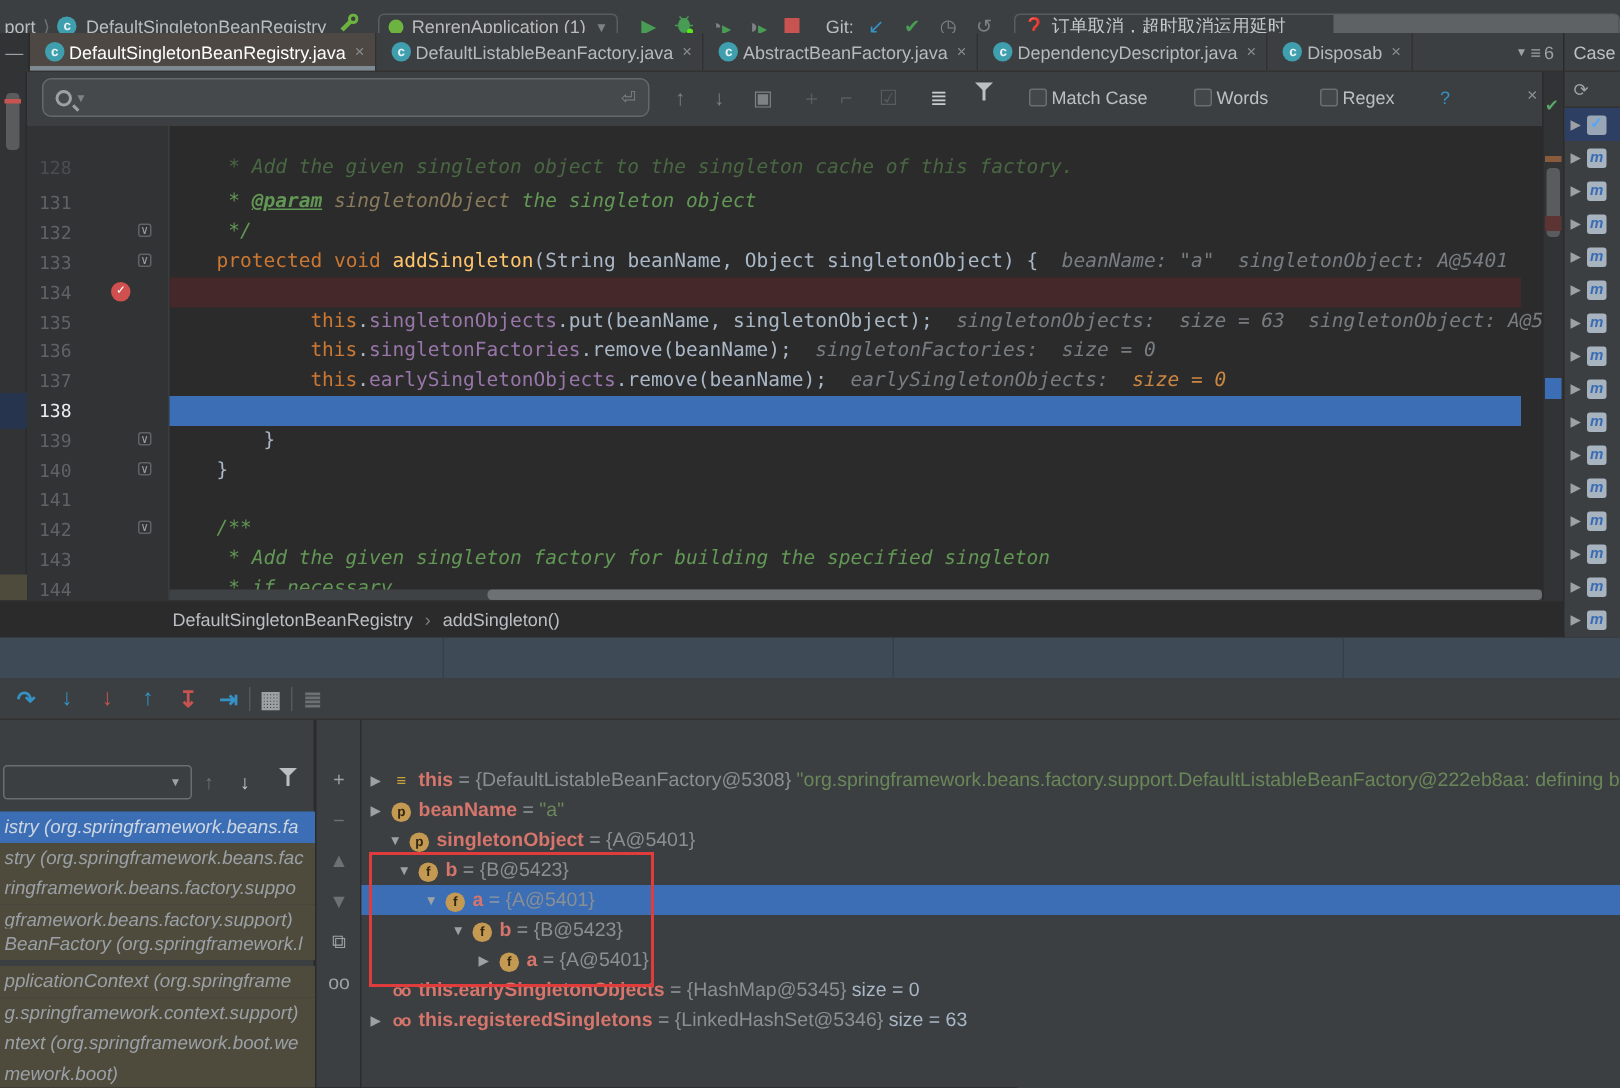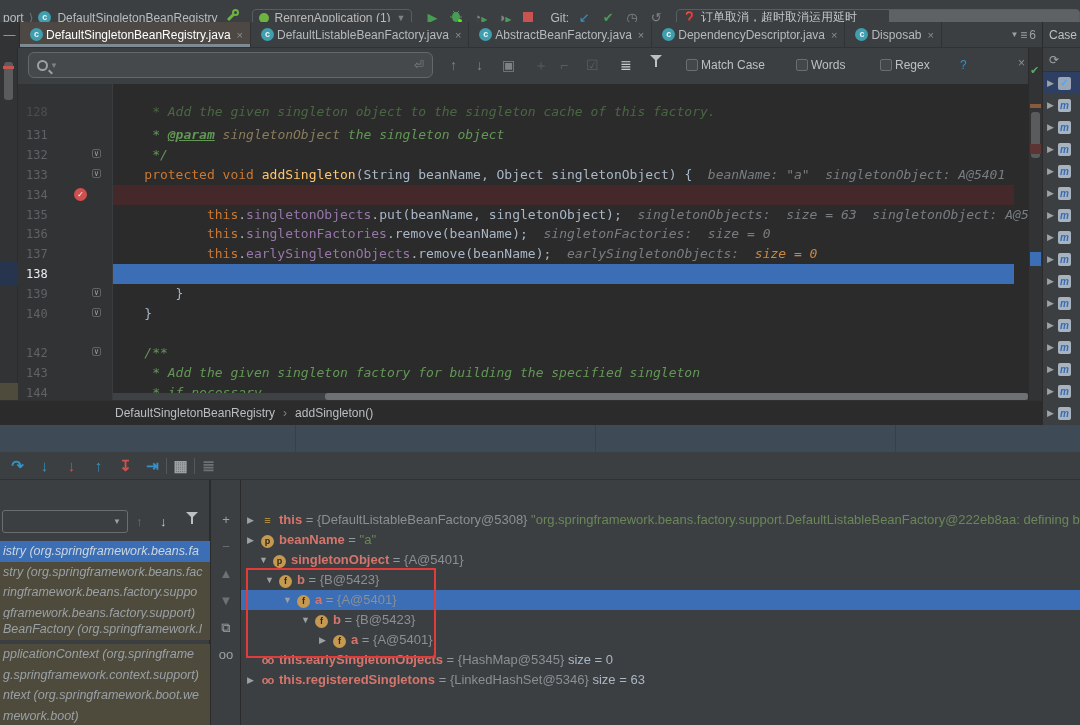--- a/index.html
+++ b/index.html
@@ -252,20 +252,21 @@
       <div class="cline" style="top: 125.4px;"><span class="num">131</span><span class="gut"></span><span class="body"><span class="t-com">     * </span><span class="t-doc">@param</span><span class="t-docp"> singletonObject</span><span class="t-com"> the singleton object</span></span></div>
       <div class="cline" style="top: 145.2px;"><span class="num">132</span><span class="gut"><span class="fold">∨</span></span><span class="body"><span class="t-com">     */</span></span></div>
       <div class="cline" style="top: 165px;"><span class="num">133</span><span class="gut"><span class="fold">∨</span></span><span class="body"><span class="t-pln">    </span><span class="t-kw">protected</span><span class="t-pln"> </span><span class="t-kw">void</span><span class="t-pln"> </span><span class="t-meth">addSingleton</span><span class="t-pln">(String beanName, Object singletonObject) {  </span><span class="t-hint">beanName: "a"  singletonObject: A@5401</span></span></div>
       <div class="cline" style="top: 184.8px;"><div class="bg-bp"></div><span class="num">134</span><span class="gut"><span class="bp">✓</span></span><span class="body"><span class="t-pln">        </span><span class="t-kw">synchronized</span><span class="t-pln"> (</span><span class="t-kw">this</span><span class="t-pln">.</span><span class="t-fld">singletonObjects</span><span class="t-pln">) {</span></span></div>
       <div class="cline" style="top: 204.6px;"><span class="num">135</span><span class="gut"></span><span class="body"><span class="t-pln">            </span><span class="t-kw">this</span><span class="t-pln">.</span><span class="t-fld">singletonObjects</span><span class="t-pln">.</span><span class="t-pln">put</span><span class="t-pln">(beanName, singletonObject);  </span><span class="t-hint">singletonObjects:  size = 63  singletonObject: A@5401</span></span></div>
       <div class="cline" style="top: 224.4px;"><span class="num">136</span><span class="gut"></span><span class="body"><span class="t-pln">            </span><span class="t-kw">this</span><span class="t-pln">.</span><span class="t-fld">singletonFactories</span><span class="t-pln">.</span><span class="t-pln">remove</span><span class="t-pln">(beanName);  </span><span class="t-hint">singletonFactories:  size = 0</span></span></div>
       <div class="cline" style="top: 244.2px;"><span class="num">137</span><span class="gut"></span><span class="body"><span class="t-pln">            </span><span class="t-kw">this</span><span class="t-pln">.</span><span class="t-fld">earlySingletonObjects</span><span class="t-pln">.</span><span class="t-pln">remove</span><span class="t-pln">(beanName);  </span><span class="t-hint">earlySingletonObjects:  </span><span class="t-hintc">size = 0</span></span></div>
       <div class="cline" style="top: 264px;"><div class="bg-exec"></div><span class="num" style="color: rgb(234, 238, 242);">138</span><span class="gut"></span><span class="body"><span class="t-pln">            </span><span class="t-kw">this</span><span class="t-pln">.</span><span class="t-fld">registeredSingletons</span><span class="t-pln">.</span><span class="t-pln">add</span><span class="t-pln">(beanName);  </span><span class="t-hint">registeredSingletons:  </span><span class="t-hintv">size = 63  </span><span class="t-hint">beanName: </span><span class="t-hintc">"a"</span></span></div>
       <div class="cline" style="top: 283.8px;"><span class="num">139</span><span class="gut"><span class="fold">∨</span></span><span class="body"><span class="t-pln">        }</span></span></div>
       <div class="cline" style="top: 303.6px;"><span class="num">140</span><span class="gut"><span class="fold">∨</span></span><span class="body"><span class="t-pln">    }</span></span></div>
+      <div class="cline" style="top: 323.4px;"><span class="num">141</span><span class="gut"></span><span class="body"></span></div>
       <div class="cline" style="top: 343.2px;"><span class="num">142</span><span class="gut"><span class="fold">∨</span></span><span class="body"><span class="t-com">    /**</span></span></div>
       <div class="cline" style="top: 363px;"><span class="num">143</span><span class="gut"></span><span class="body"><span class="t-com">     * Add the given singleton factory for building the specified singleton</span></span></div>
       <div class="cline" style="top: 382.8px;"><span class="num">144</span><span class="gut"></span><span class="body"><span class="t-com">     * if necessary.</span></span></div>
     </div>
   <div id="hscroll-track" class="abs"></div>
   <div id="hscroll-thumb" class="abs"></div>
 
   <div id="rstripe" class="abs">
     <div class="mark" style="left:1px;top:16px;width:12px;height:12px;color:#59a869;font-size:11px">✔</div>
     <div class="mark" style="left:2px;top:64px;width:9px;height:46px;background:#595b5d;border-radius:3px"></div>

